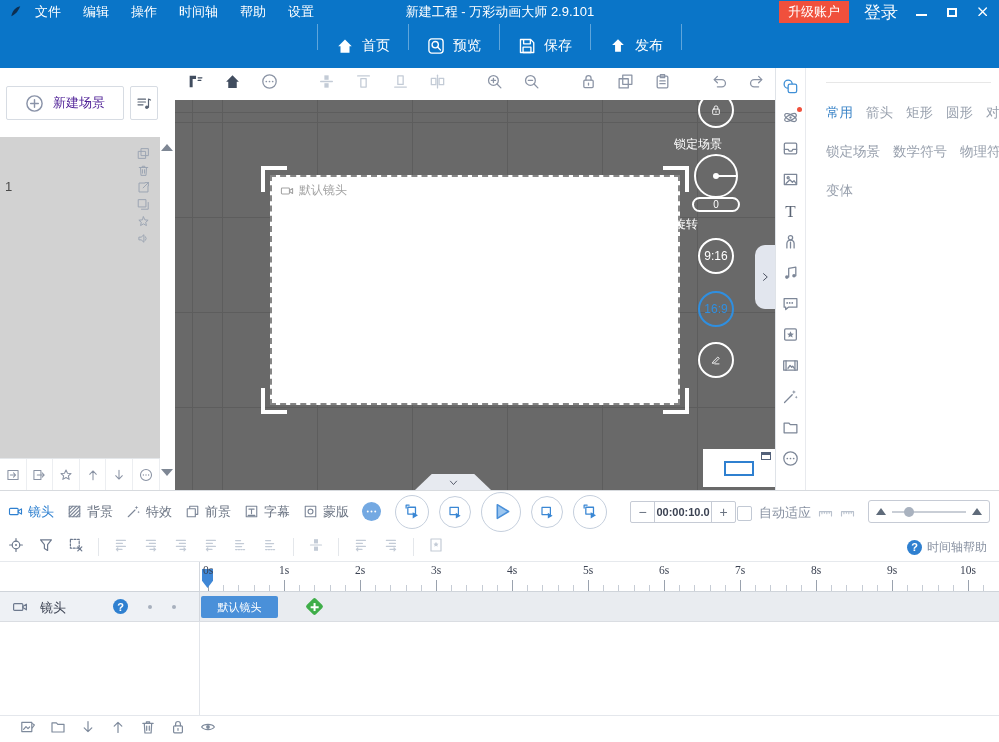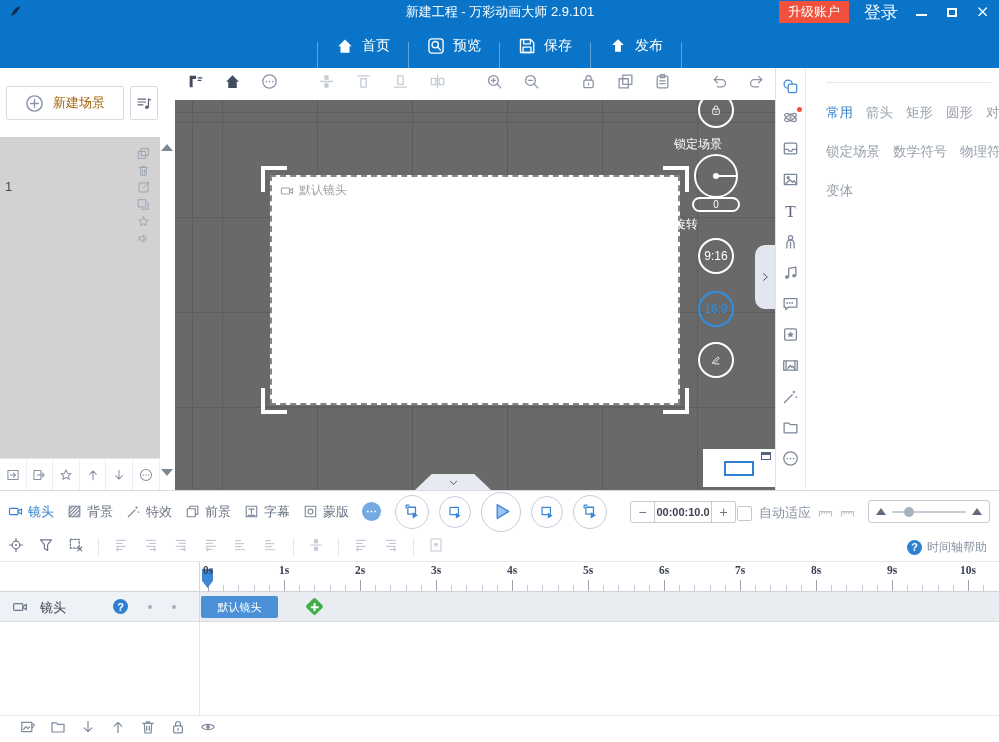--- a/index.html
+++ b/index.html
@@ -19,29 +19,29 @@
   .tb-title { position:absolute; left:300px; width:400px; top:0; line-height:24px; text-align:center; font-size:13px; }
   .tb-right { position:absolute; right:8px; top:0; height:24px; display:flex; align-items:center; gap:15px; }
   .upgrade { background:#f0503c; color:#fff; font-size:13px; padding:2px 9px; }
   .login { color:#fff; font-size:17px; }
   .wbtn { width:16px; height:16px; color:#fff; }
   .wmin { display:block; width:11px; height:2px; background:#fff; margin-top:6px; }
   .wmax { display:block; width:10px; height:9px; border:2px solid #fff; }
 
   
   .bluebar { position:absolute; left:0; top:24px; width:999px; height:44px; background:#0a75c8; display:flex; justify-content:center; }
-  .bb-group { display:flex; align-items:flex-end; height:100%; }
+  .bb-group { display:flex; align-items:flex-start; height:100%; }
   .bb-sep { width:1px; height:26px; background:rgba(255,255,255,.35); }
   .bb-btn { display:flex; align-items:center; gap:8px; padding:0 18px; color:#fff; font-size:14px; height:100%; }
   .bb-btn .ic { font-size:18px; }
 
   
   .left-panel { position:absolute; left:0; top:68px; width:175px; height:422px; background:#fff; }
   .newscene-row { position:absolute; left:6px; top:18px; display:flex; }
-  .btn-newscene { width:118px; height:34px; border:1px solid #d7dce3; border-radius:2px; display:flex; align-items:center; justify-content:center; gap:9px; font-size:13px; color:#a16207; background:#fff; }
+  .btn-newscene { width:118px; height:34px; border:1px solid #d7dce3; border-radius:2px; display:flex; align-items:center; justify-content:center; gap:9px; font-size:13px; color:#4c1d95; background:#fff; }
   .btn-newscene .ic { font-size:19px; color:#8a93a8; }
   .btn-notes { width:28px; height:34px; margin-left:6px; border:1px solid #d7dce3; border-radius:2px; color:#5a6474; font-size:16px; background:#fff; }
   .scroll-tri { width:0; height:0; border-left:6px solid transparent; border-right:6px solid transparent; }
   .tri-up { border-bottom:7px solid #7e8794; }
   .tri-dn { border-top:7px solid #7e8794; }
   .scene-area { position:absolute; left:0; top:69px; width:160px; height:321px; background:#d2d2d2; }
   .scene-index { position:absolute; left:5px; top:42px; font-size:13px; color:#4a4a4a; }
   .scene-card { position:absolute; left:18px; top:8px; width:116px; height:94px; background:#fff; border:1px solid #85b8e8; }
   .dur-badge { position:absolute; left:1px; top:3px; background:#8f8f8f; color:#fff; font-size:10px; padding:1px 4px; }
   .note-line { position:absolute; left:0; right:0; bottom:4px; display:flex; align-items:center; justify-content:center; gap:2px; font-size:11px; color:#aeaeae; }
@@ -129,21 +129,21 @@
   .t-md { color:#6e7a8e; } .t-dis { color:#c3cbd6; }
   .tl-help { position:absolute; right:12px; top:0; height:100%; display:flex; align-items:center; gap:5px; }
   .q { width:15px; height:15px; border-radius:50%; background:#2f80d0; color:#fff; font-size:11px; font-weight:bold; }
   .tl-help-label { font-size:12px; color:#8a93a3; }
 
   
   .tl-ruler { position:absolute; left:0; top:562px; width:999px; height:30px; background:#fff; border-bottom:1px solid #cfd4da; }
   .ruler-stub { position:absolute; left:0; top:0; width:200px; height:100%; border-right:1px solid #d4d8de; background:#fff; }
   #ruler-lane { position:absolute; left:200px; right:8px; top:0; height:29px;
     background-image:repeating-linear-gradient(90deg,#9aa2ae 0 1px,transparent 1px 76px),repeating-linear-gradient(90deg,#c6ccd5 0 1px,transparent 1px 15.2px);
-    background-size:100% 11px,100% 6px; background-position:8px 100%,8px 100%; background-repeat:no-repeat;font-weight:bold; }
+    background-size:100% 11px,100% 6px; background-position:8px 100%,8px 100%; background-repeat:no-repeat; }
   .rlabel { position:absolute; top:2px; transform:translateX(-50%); font-family:"Liberation Serif","DejaVu Serif",serif; font-size:11.5px; color:#3b4252; }
   .playhead { position:absolute; left:2px; top:7px; width:11px; height:19px; background:#3f87d6; clip-path:polygon(0 0,100% 0,100% 62%,50% 100%,0 62%); }
 
   
   .tl-track { position:absolute; left:0; top:592px; width:999px; height:30px; border-bottom:1px solid #dadde2; }
   .track-head { position:absolute; left:0; top:0; width:200px; height:100%; background:#eef1f5; border-right:1px solid #d4d8de; }
   .track-head .ic { font-size:16px; color:#6e7a8e; }
   .th-label { position:absolute; left:40px; top:7px; font-size:13px; color:#3b4252; }
   .th-dot { position:absolute; top:13px; width:4px; height:4px; border-radius:50%; background:#a7b0bd; }
   .track-lane { position:absolute; left:200px; right:0; top:0; height:100%; background:#e9ecf0; }
@@ -162,20 +162,28 @@
 <body>
 
 <div class="app">
 
   <div class="titlebar">
     <span class="logo ic" id="logo">
         <svg viewBox="0 0 16 16" width="1em" height="1em" fill="none" stroke="currentColor" stroke-width="1.2" stroke-linecap="round" stroke-linejoin="round">
           <path d="M3.5 13C5 6.5 8.5 3.5 13 2.5 11 7.5 8 11.5 3.5 13Z" fill="currentColor" stroke="none"></path>
         </svg>
       </span>
+    <div id="menubar">
+        <div class="menu-item">文件</div>
+        <div class="menu-item">编辑</div>
+        <div class="menu-item">操作</div>
+        <div class="menu-item">时间轴</div>
+        <div class="menu-item">帮助</div>
+        <div class="menu-item">设置</div>
+      </div>
     <div class="tb-title">新建工程 - 万彩动画大师 2.9.101</div>
     <div class="tb-right">
       <button class="upgrade">升级账户</button>
       <button class="login">登录</button>
       <button class="wbtn cx">
           <span class="wmin"></span>
         </button>
       <button class="wbtn cx">
           <span class="wmax"></span>
         </button>

